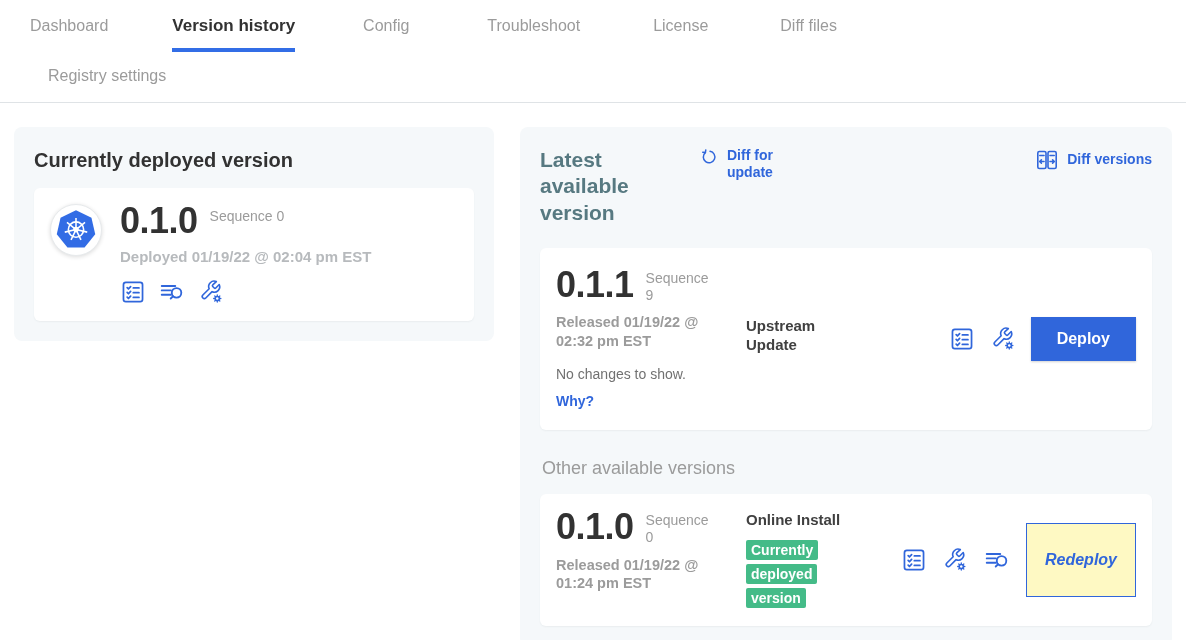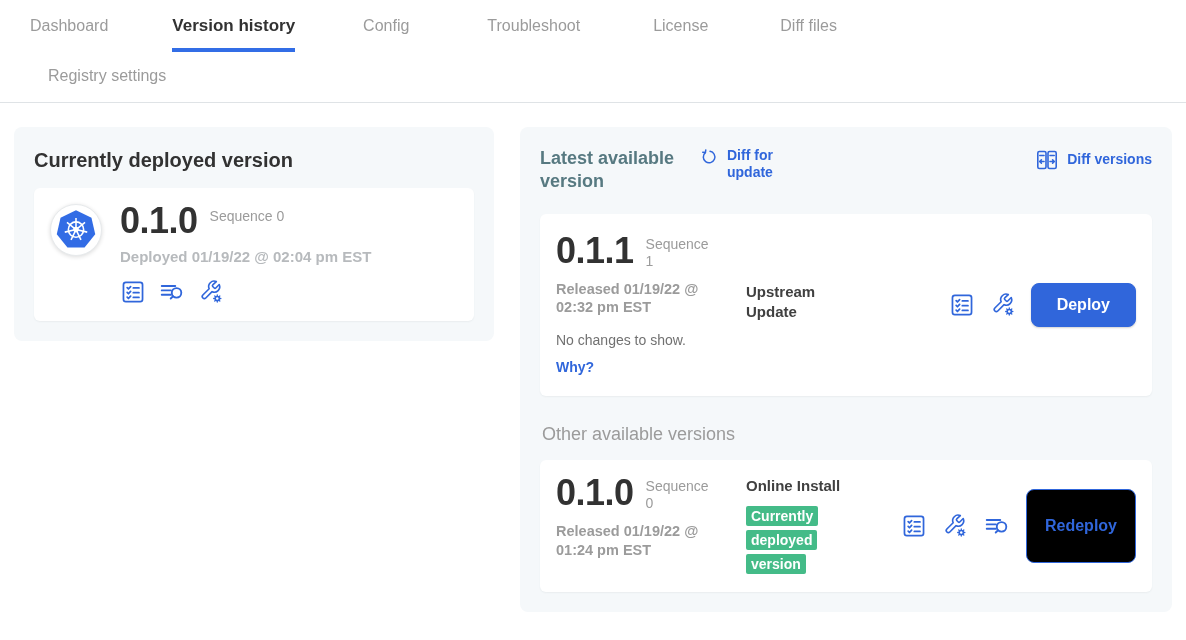--- a/index.html
+++ b/index.html
@@ -57,21 +57,21 @@
   .version-num { font-size: 36px; font-weight: 700; color: #323232; line-height: 0.95; letter-spacing: -0.5px; }
   .seq { font-size: 14px; font-weight: 500; color: #9b9b9b; line-height: 1.2; padding-top: 4px; }
   .seq-narrow { width: 70px; padding-top: 2px; }
   .deployed-ts { font-size: 15px; font-weight: 700; color: #b7babd; margin-top: 10px; }
   .icon-row { display: flex; gap: 12px; margin-top: 14px; color: #3066db; align-items: center; }
   .icon-btn { cursor: pointer; display: inline-flex; color: #3066db; }
   .icon-btn svg { display: block; }
 
   
   .latest-header { display: flex; align-items: flex-start; }
-  .latest-title { width: 142px; font-size: 18px; font-weight: 700; color: #577981; line-height: 1.25; flex: none; }
+  .latest-title { width: 142px; font-size: 21px; font-weight: 700; color: #577981; line-height: 1.25; flex: none; }
   .hdr-link {
     display: flex; gap: 8px; align-items: flex-start; color: #3066db;
     font-size: 14px; font-weight: 700; line-height: 1.2; cursor: pointer; text-decoration: none;
   }
   .hdr-link svg { flex: none; margin-top: 1px; }
   .link-check { margin-left: 18px; width: 100px; }
   .link-config { margin-left: 22px; width: 190px; }
   .link-diff { margin-left: auto; align-items: center; }
 
   
@@ -79,30 +79,31 @@
   .rc-col1 { width: 172px; flex: none; }
   .rc-col2 { width: 96px; flex: none; margin-left: 18px; }
   .rc-col2-pad { padding-top: 48px; }
   .released-ts { font-size: 14.5px; font-weight: 600; color: #9b9b9b; line-height: 1.3; margin-top: 10px; width: 162px; }
   .source-label { font-size: 15px; font-weight: 600; color: #404040; line-height: 1.3; }
   .no-changes { font-size: 14px; color: #717171; margin-top: 15px; }
   .why-link { display: inline-block; font-size: 14px; font-weight: 700; color: #3066db; margin-top: 11px; cursor: pointer; text-decoration: none; }
   .rc-actions { margin-left: auto; display: flex; align-items: center; gap: 15px; align-self: center; }
 
   .btn {
-    font-family: inherit; font-size: 16px; font-weight: 700; border-radius: 8px;
+    font-family: inherit; font-size: 16px; font-weight: 700; border-radius: 0;
     cursor: pointer; line-height: 1;
   }
   .btn-primary {
     background: #3066db; color: #ffffff; border: 1px solid #3066db;
     padding: 13px 25px; box-shadow: 0 1px 2px rgba(0,0,0,.18);
   }
   .btn-outline {
-    background: #000000; color: #3066db; border: 1.5px solid #3066db;
+    background: #fef9c3; color: #3066db; border: 1.5px solid #3066db;
     padding: 28px 18px;
+    font-style: italic;
   }
 
   .other-title { font-size: 18px; font-weight: 500; color: #9b9b9b; margin: 28px 0 0 2px; }
   .release-card-other { margin-top: 15px; padding: 16px; }
 
   .badge-wrap { margin-top: 8px; width: 82px; line-height: 1.5; }
   .deployed-badge {
     background: #44bb88; color: #ffffff; font-size: 14px; font-weight: 700;
     padding: 2px 5px; border-radius: 2px;
     -webkit-box-decoration-break: clone; box-decoration-break: clone;
@@ -214,21 +215,21 @@
             <path d="M17.6 11.9l1.6 1.6-1.6 1.6"></path>
         </svg>
         <span>Diff versions</span>
       </a>
     </div>
 
     <div class="white-card release-card">
       <div class="rc-col1">
         <div class="version-row">
           <span class="version-num">0.1.1</span>
-          <span class="seq seq-narrow">Sequence 1</span>
+          <span class="seq seq-narrow">Sequence 9</span>
         </div>
         <p class="released-ts">Released 01/19/22 @ 02:32 pm EST</p>
         <p class="no-changes">No changes to show.</p>
         <a class="why-link">Why?</a>
       </div>
 
       <div class="rc-col2 rc-col2-pad">
         <p class="source-label">Upstream Update</p>
       </div>
 

